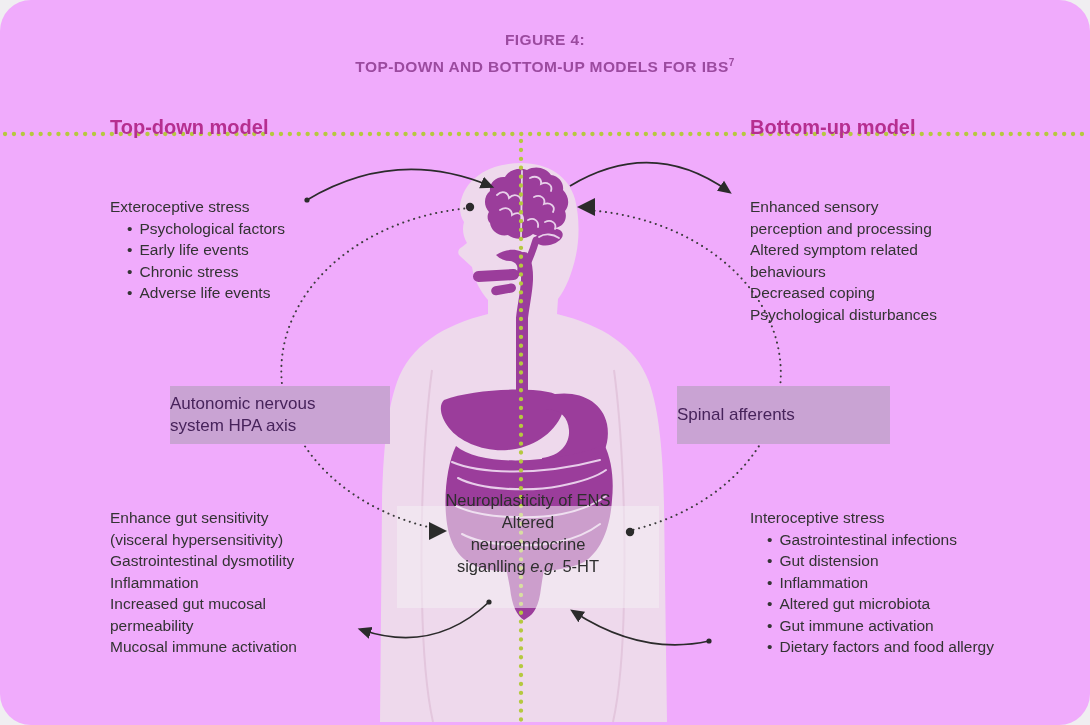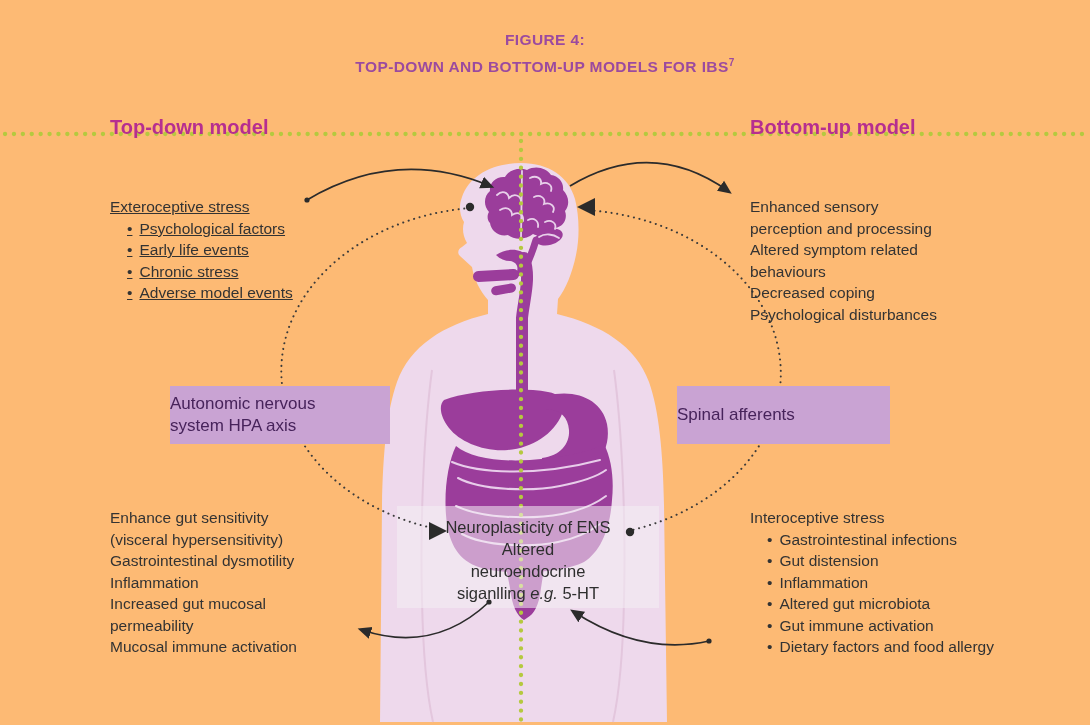--- a/index.html
+++ b/index.html
@@ -1,55 +1,56 @@
 <!DOCTYPE html>
 <html><head>
 <meta charset="utf-8">
 <style>
   html,body { margin:0; padding:0; background:#f0eef1; }
   .canvas {
     position:relative; width:1090px; height:725px; overflow:hidden;
-    background:#fdba74;
+    background:#f0abfc;
     font-family:"Liberation Sans", sans-serif;
+    border-radius:31px;
   }
   .abs { position:absolute; }
   svg.art { position:absolute; left:0; top:0; }
 
   .title-block {
     left:0; right:0; top:28px; text-align:center;
     color:#9b4a9f; font-weight:bold; font-size:15.5px;
     letter-spacing:.4px; line-height:23px;
   }
   .title-block sup { font-size:10px; }
 
   .model-heading {
     font-size:20px; font-weight:bold; color:#b62e90; line-height:24px;margin-top:15px;
   }
   .h-left  { left:110px; top:100px; }
   .h-right { left:750px; top:100px; }
 
   .txt { font-size:15.5px; color:#333333; line-height:21.5px; }
-  .tl-block { left:110px; top:196px;text-decoration:underline; }
+  .tl-block { left:110px; top:196px; }
   .tr-block { left:750px; top:196px; }
   .bl-block { left:110px; top:507px; }
   .br-block { left:750px; top:507px; }
 
   ul.bullets { list-style:none; margin:0; padding:0 0 0 17px; }
   ul.bullets li::before { content:"•"; margin-right:7px; }
 
   .pbox {
     background:#c9a3d3; color:#47235b;
     font-size:17px; line-height:22.5px; text-align:center;
     display:flex; flex-direction:column; justify-content:center; align-items:flex-start;
   }
   .pbox-left  { left:170px; top:386px; width:220px; height:58px; }
   .pbox-right { left:677px; top:386px; width:213px; height:58px; }
 
   .ens-block {
-    left:397px; top:516px; width:262px; text-align:center;
+    left:397px; top:489px; width:262px; text-align:center;
     font-size:16.5px; line-height:22px; color:#2e2e2e;
   }
   .em { font-style:italic; }
 </style>
 </head>
 <body>
 
 <div class="canvas">
 
   <svg class="art" width="1090" height="725" viewBox="0 0 1090 725">
@@ -170,21 +171,21 @@
 
   <div class="abs model-heading h-left">Top-down model</div>
   <div class="abs model-heading h-right">Bottom-up model</div>
 
   <div class="abs txt tl-block">
     <div>Exteroceptive stress</div>
     <ul class="bullets">
       <li>Psychological factors</li>
       <li>Early life events</li>
       <li>Chronic stress</li>
-      <li>Adverse model events</li>
+      <li>Adverse life events</li>
     </ul>
   </div>
 
   <div class="abs txt tr-block">
     <div>Enhanced sensory</div>
     <div>perception and processing</div>
     <div>Altered symptom related</div>
     <div>behaviours</div>
     <div>Decreased coping</div>
     <div>Psychological disturbances</div>

